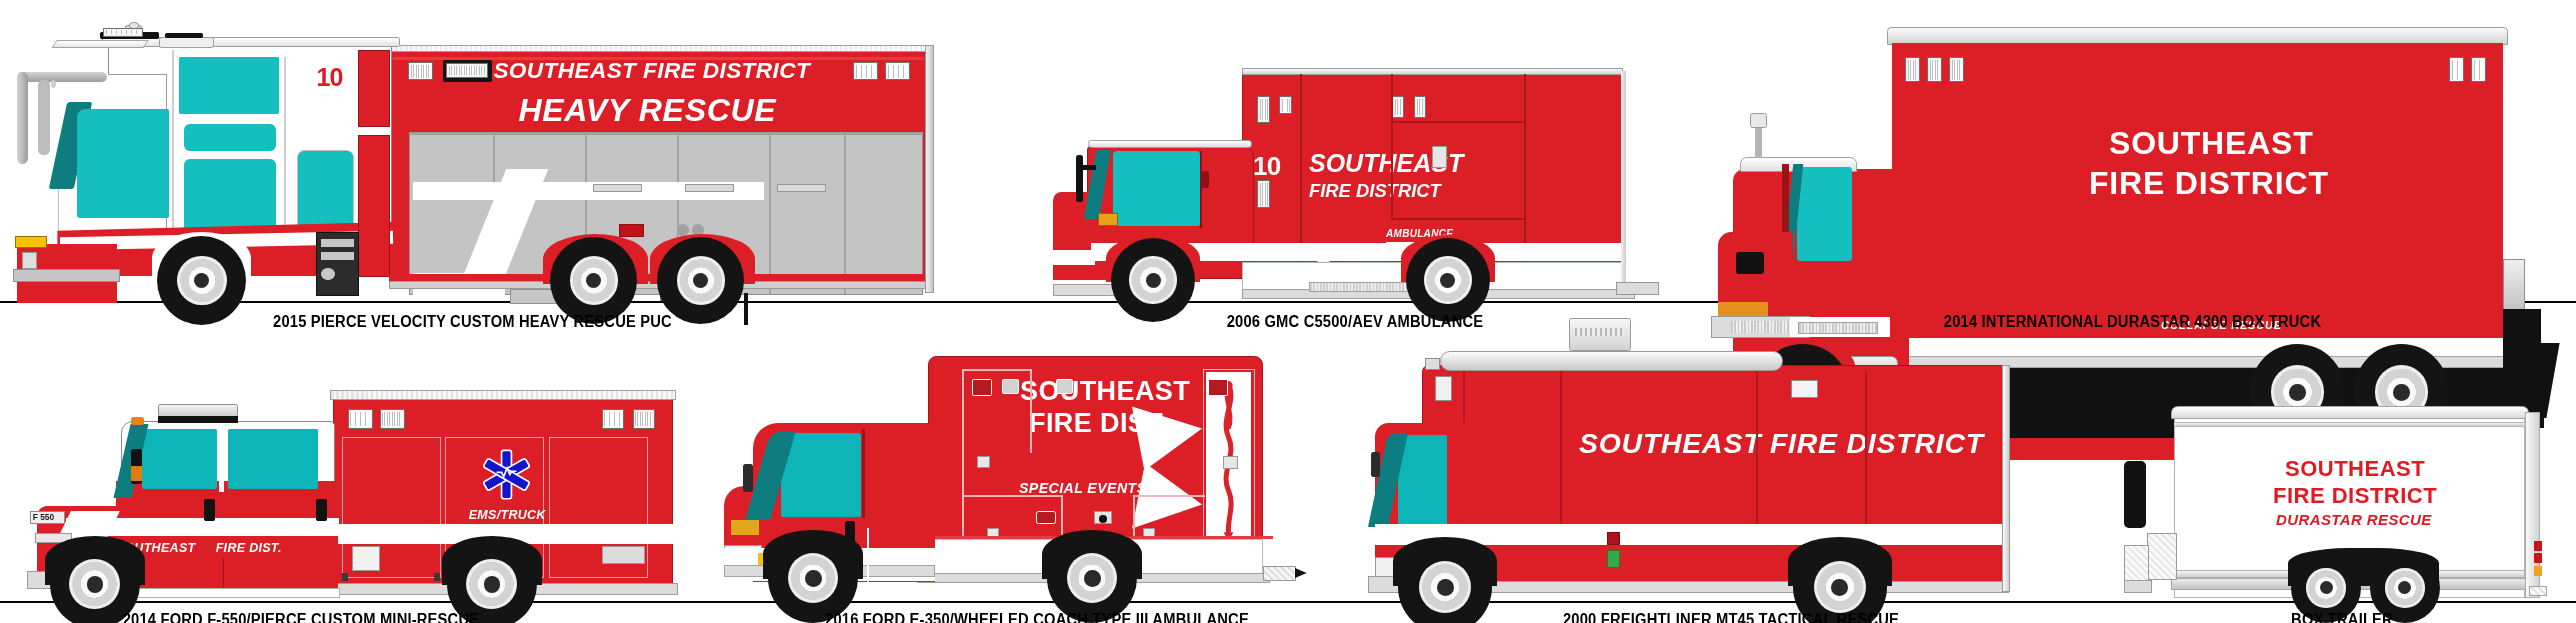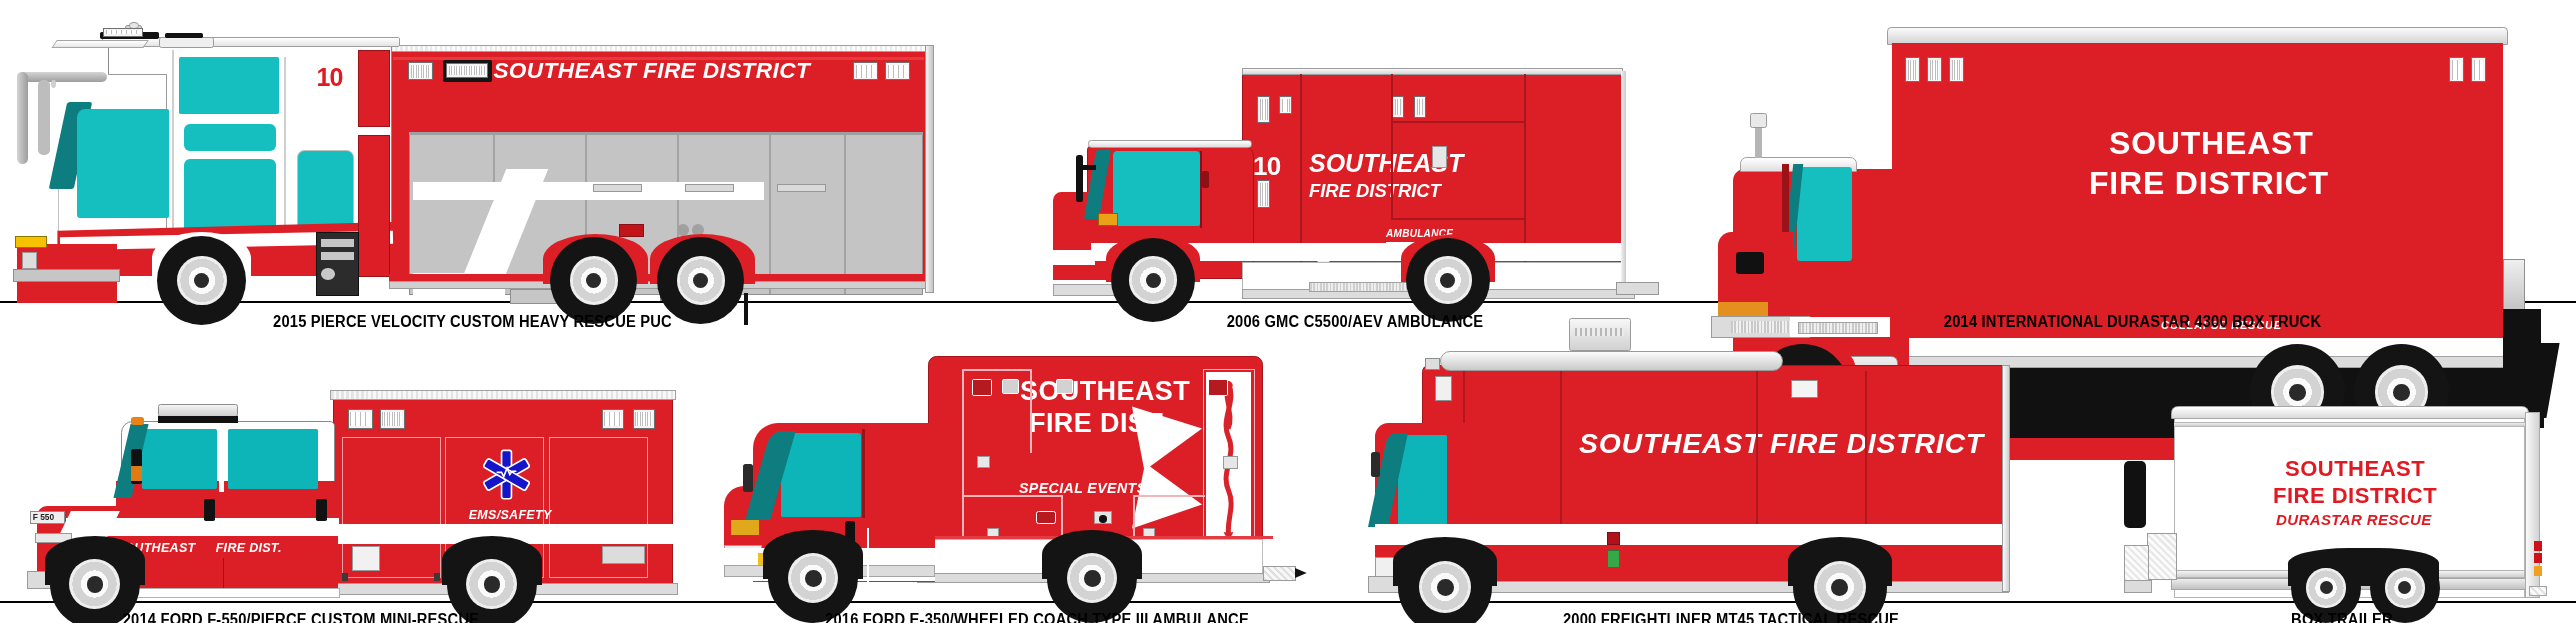--- a/index.html
+++ b/index.html
@@ -130,20 +130,21 @@
         <i></i>
       </div>
     <div class="lightbox" style="left:845px;top:37px;width:25px;height:18.4px;">
         <i></i>
       </div>
     <div class="lightbox" style="left:877px;top:37px;width:25px;height:18.4px;">
         <i></i>
       </div>
 
     <div class="lt lt-w" style="left:485px;top:33px;font-size:22.6px;letter-spacing:0.4px;">SOUTHEAST FIRE DISTRICT</div>
+    <div class="lt lt-w" style="left:510px;top:67px;font-size:32px;letter-spacing:0.7px;">HEAVY RESCUE</div>
 
     <div class="px" style="left:401px;top:107px;width:514px;height:163px;background:#c4c4c4;border:0.8px solid #8f8f8f;box-sizing:border-box;"></div>
     <div class="px" style="left:401px;top:107px;width:514px;height:3.3px;background:#9f9f9f;"></div>
     <div class="px" style="left:485px;top:110px;width:1.7px;height:159px;background:#a3a3a3;"></div>
     <div class="px" style="left:577px;top:110px;width:1.7px;height:159px;background:#a3a3a3;"></div>
     <div class="px" style="left:669px;top:110px;width:1.7px;height:159px;background:#a3a3a3;"></div>
     <div class="px" style="left:761px;top:110px;width:1.7px;height:159px;background:#a3a3a3;"></div>
     <div class="px" style="left:836px;top:110px;width:1.7px;height:159px;background:#a3a3a3;"></div>
 
     <div class="px white" style="left:405px;top:157px;width:351px;height:18.4px;"></div>
@@ -355,21 +356,21 @@
     <div class="star" style="left:462px;top:100px;width:55px;height:55px;">
       <svg viewBox="0 0 100 100" width="55" height="55">
         <g fill="#1414c8" stroke="#ffffff" stroke-width="3">
           <rect x="41" y="6" width="18" height="88" rx="4"></rect>
           <rect x="41" y="6" width="18" height="88" rx="4" transform="rotate(60 50 50)"></rect>
           <rect x="41" y="6" width="18" height="88" rx="4" transform="rotate(120 50 50)"></rect>
         </g>
         <path d="M32 46 h9 l4 8 6 -16 5 12 4 -6 h8" fill="none" stroke="#ffffff" stroke-width="3"></path>
       </svg>
     </div>
-    <div class="lt lt-w" style="left:452px;top:161px;font-size:12.5px;letter-spacing:0.3px;">EMS/SAFETY</div>
+    <div class="lt lt-w" style="left:452px;top:161px;font-size:12.5px;letter-spacing:0.3px;">EMS/TRUCK</div>
 
     <div class="px white" style="left:316px;top:177px;width:340px;height:20px;"></div>
     <div class="px" style="left:335px;top:199px;width:28.4px;height:25px;background:#f1f1f1;border:0.8px solid #9a9a9a;box-sizing:border-box;"></div>
     <div class="px" style="left:585px;top:199px;width:43px;height:18.4px;background:#dcdcdc;border:0.8px solid #9a9a9a;box-sizing:border-box;"></div>
 
     <div class="px gry3" style="left:313px;top:236px;width:348px;height:11.7px;border:0.8px solid #9d9d9d;box-sizing:border-box;"></div>
 
     <div class="px white outline" style="left:104px;top:74px;width:214px;height:84px;border-radius:11.7px 5px 0 0;"></div>
     <div class="px red" style="left:99px;top:134px;width:222px;height:107px;"></div>
     <div class="px red" style="left:20px;top:159px;width:94px;height:82px;border-radius:10px 0 0 0;"></div>

